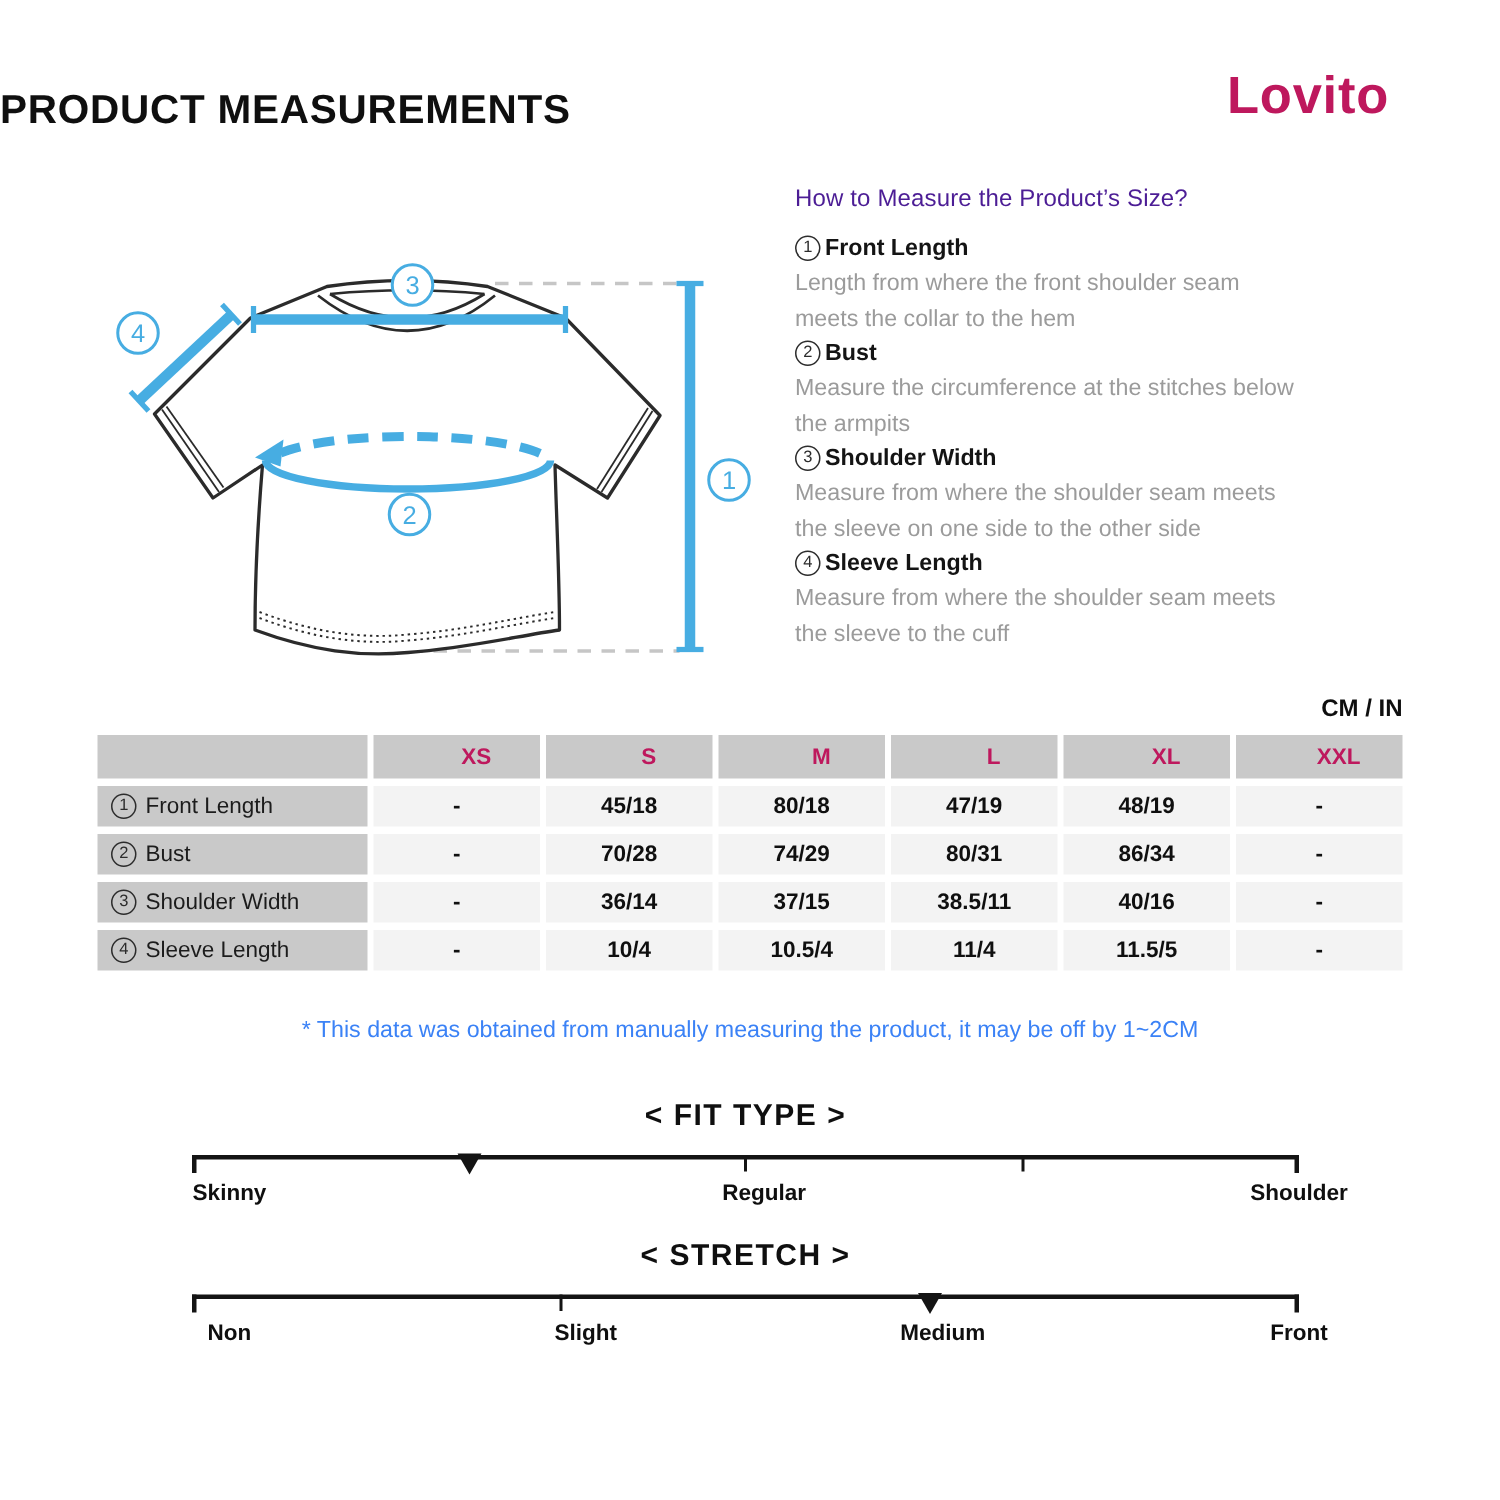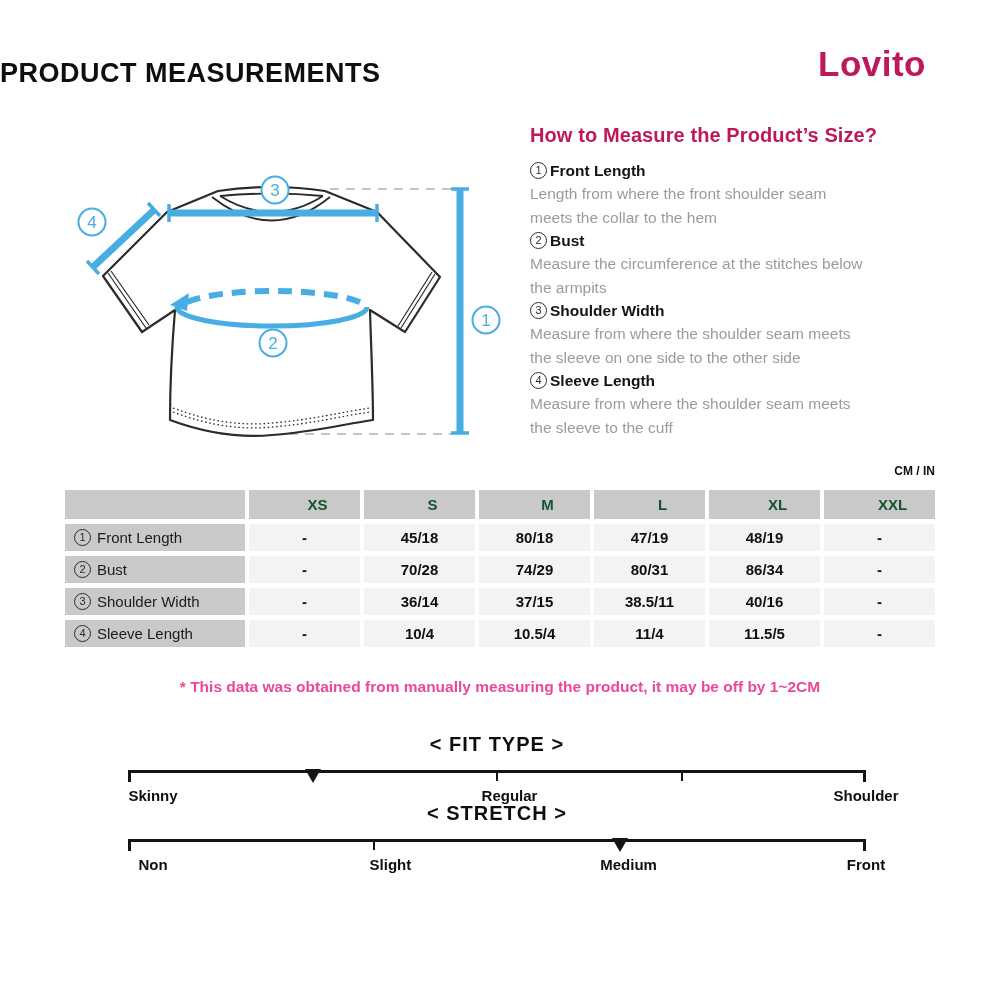--- a/index.html
+++ b/index.html
@@ -17,69 +17,69 @@
   .brand {
     position:absolute; top:44px; right:74px;
     font-size:35px; font-weight:800; letter-spacing:0.5px; color:#be185d;
   }
 
   
   .diagram { position:absolute; left:60px; top:150px; width:450px; height:320px; }
 
   
   .howto { position:absolute; left:530px; top:124px; width:412px; }
-  .howto-heading { font-size:20px; font-weight:700; color:#be185d; margin-bottom:12px; letter-spacing:0.1px; }
+  .howto-heading { font-size:16px; font-weight:400; color:#4c1d95; margin-bottom:12px; letter-spacing:0.1px; }
   .howto-item-label { display:flex; align-items:center; gap:3px; font-size:15.5px; font-weight:700; color:#141414; line-height:23px; }
   .howto-item-desc { font-size:15.5px; color:#9b9b9b; line-height:23.5px; white-space:pre-line; }
 
   .circ {
     display:inline-flex; align-items:center; justify-content:center; flex:0 0 auto;
     width:17px; height:17px; border:1.3px solid #2c2c2c; border-radius:50%;
     font-size:11px; font-weight:400; color:#2c2c2c; line-height:1;
   }
 
   
-  .unit-label { position:absolute; top:464px; right:65px; font-size:12px; font-weight:700; color:#0f0f0f; }
+  .unit-label { position:absolute; top:464px; right:65px; font-size:16px; font-weight:700; color:#0f0f0f; }
   .size-table { position:absolute; left:61px; top:485px; border-collapse:separate; border-spacing:4px 5px; table-layout:fixed; }
   .size-table col.label-col { width:180px; }
   .size-table col.size-col { width:111px; }
   .size-table th {
-    background:#c9c9c9; height:29px; font-size:15px; font-weight:700; color:#14532d; text-align:center;padding-left:26px;
+    background:#c9c9c9; height:29px; font-size:15px; font-weight:700; color:#be185d; text-align:center;padding-left:26px;
   }
   .size-table td { height:27px; font-size:15px; }
   .size-table td.row-label {
     background:#c9c9c9; text-align:left; padding-left:9px; font-weight:400; color:#1c1c1c;
   }
   .size-table td.row-label .cell-inner { display:flex; align-items:center; gap:6px; }
   .size-table td.val { background:#f3f3f3; text-align:center; font-weight:700; color:#0f0f0f; }
 
   .footnote {
     position:absolute; top:678px; left:0; width:1000px; text-align:center;
-    font-size:15.5px; font-weight:700; color:#ec4899;
+    font-size:15.5px; font-weight:400; color:#3b82f6;
   }
 
   
   .slider { position:absolute; left:128px; width:738px; }
   .slider-title { text-align:center; font-size:20px; font-weight:700; letter-spacing:1px; color:#0f0f0f; }
   .track { position:relative; height:3px; background:#141414; margin-top:14px; }
   .tick { position:absolute; top:0; width:2px; height:11px; background:#141414; }
   .tick.mid { transform:translateX(-50%); }
   .tick.end-left { left:0; width:3px; height:12px; }
   .tick.end-right { right:0; width:3px; height:12px; }
   .marker {
     position:absolute; top:-1px; width:0; height:0; transform:translateX(-50%);
     border-left:8px solid transparent; border-right:8px solid transparent; border-top:14px solid #141414;
   }
   .slider-labels { position:relative; height:20px; margin-top:14px;margin-left:25px; }
   .slider-label {
     position:absolute; transform:translateX(-50%); white-space:nowrap;
     font-size:15px; font-weight:700; color:#0f0f0f;
   }
   #fit-slider { top:733px; }
-  #stretch-slider { top:802px; }
+  #stretch-slider { top:826px; }
 </style>
 </head>
 <body>
 
 <div class="page">
 
   <div class="title">PRODUCT MEASUREMENTS</div>
   <div class="brand">Lovito</div>
 
   <svg class="diagram" viewBox="0 0 450 320" xmlns="http://www.w3.org/2000/svg">

